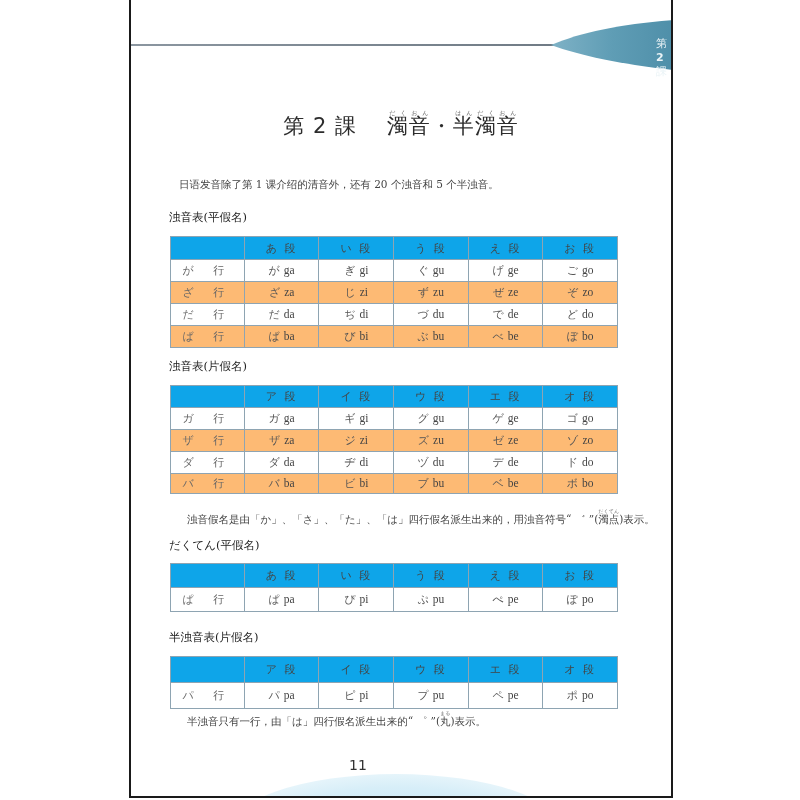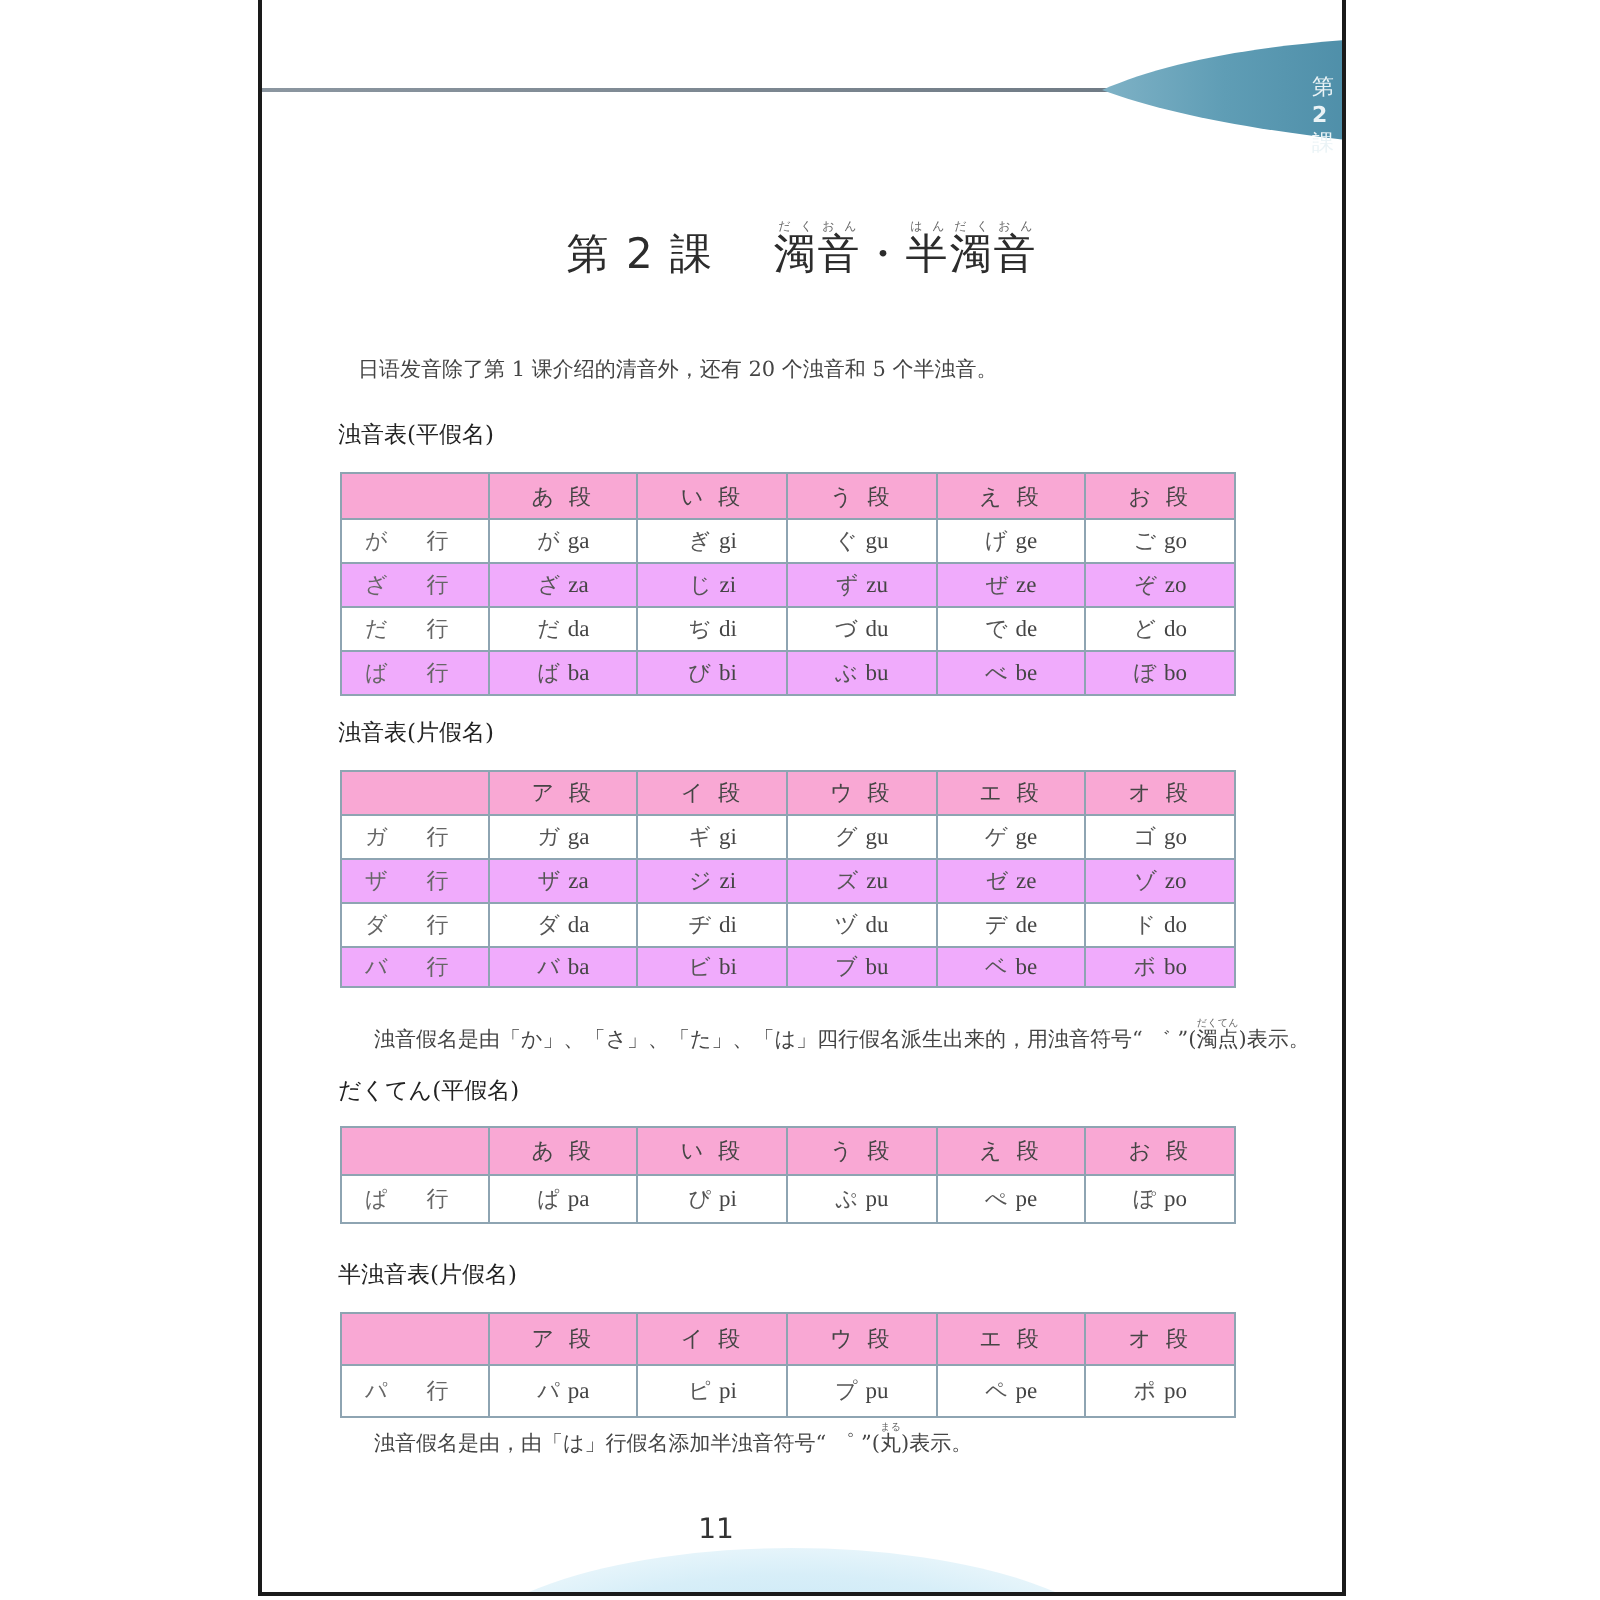--- a/index.html
+++ b/index.html
@@ -25,25 +25,25 @@
   rt { font-size: 6px; color: #666; letter-spacing: 0; }
 
   .para { position: absolute; font-size: 10.5px; color: #444; white-space: nowrap; }
   .para rt { font-size: 5px; }
   .section-label { position: absolute; left: 38px; font-size: 11.5px; font-weight: normal; color: #222; }
 
   table.kana { position: absolute; left: 39px; width: 448px; border-collapse: collapse;
                border: 1.5px solid #7a8a96; font-size: 11px; color: #555; }
   table.kana td, table.kana th { border: 1px solid #8ea4b2; text-align: center; padding: 0;
                                  font-weight: normal; }
-  table.kana th { background: #f9a8d4; color: #444; letter-spacing: 2px; }
+  table.kana th { background: #0ea5e9; color: #444; letter-spacing: 2px; }
   table.kana td.rowhead { letter-spacing: 8px; color: #666; }
   table.kana col.c0 { width: 74px; }
   table.kana col.c { width: 74.8px; }
-  table.kana tr.alt td { background: #f0abfc; }
+  table.kana tr.alt td { background: #fdba74; }
   table.kana tr.plain td { background: #ffffff; }
   .kana-cell .latin { margin-left: 4px; font-family: "Liberation Serif", serif; font-size: 11.5px; color: #444; }
 
   .page-number { position: absolute; left: 0; width: 454px; top: 759px; text-align: center;
                  font-family: "DejaVu Sans", sans-serif; font-size: 14px; color: #333; }
   .bottom-glow { position: absolute; left: 95px; top: 776px; width: 340px; height: 60px;
                  border-radius: 50% 50% 0 0 / 100% 100% 0 0;
                  background: radial-gradient(ellipse at 50% 100%, #bfe3f4 0%, #d7eef8 55%, #eef8fc 80%, rgba(255,255,255,0) 100%); }
 </style>
 </head>
@@ -236,17 +236,17 @@
           <td class="rowhead">パ 行</td>
           <td class="kana-cell"><span>パ</span><span class="latin">pa</span></td>
           <td class="kana-cell"><span>ピ</span><span class="latin">pi</span></td>
           <td class="kana-cell"><span>プ</span><span class="latin">pu</span></td>
           <td class="kana-cell"><span>ペ</span><span class="latin">pe</span></td>
           <td class="kana-cell"><span>ポ</span><span class="latin">po</span></td>
         </tr>
       </tbody>
     </table>
 
-  <div class="para" style="left:56px; top:713px;"><span>浊音假名是由，由「は」行假名添加半浊音符号“ ゜ ”(</span><ruby><span>丸</span><rt>まる</rt></ruby><span>)表示。</span></div>
+  <div class="para" style="left:56px; top:713px;"><span>半浊音只有一行，由「は」四行假名派生出来的“ ゜ ”(</span><ruby><span>丸</span><rt>まる</rt></ruby><span>)表示。</span></div>
 
   <div class="bottom-glow"></div>
   <div class="page-number">11</div>
 </div>
 
 </body></html>

